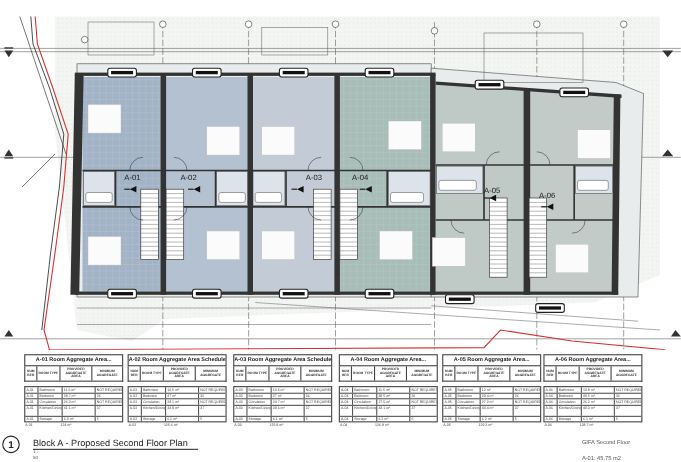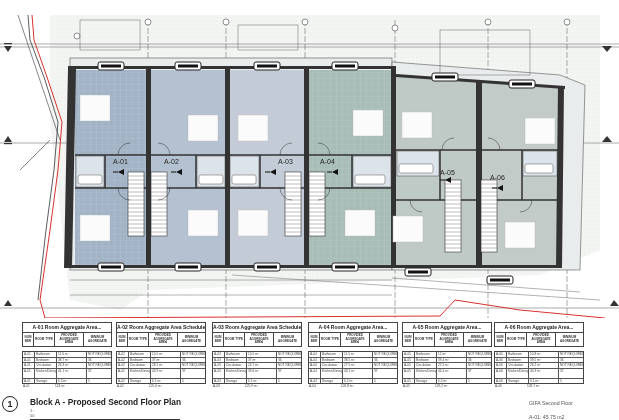--- a/index.html
+++ b/index.html
@@ -15,21 +15,21 @@
   .sched .rows { margin-top: 4px; border: 0.8px solid #444; }
   .sched .row { display: flex; height: 4.6px; border-bottom: 0.5px solid #555; }
   .sched .row.tall { height: 9px; }
   .sched .row:last-child { border-bottom: none; }
   .sched .row div { border-right: 0.5px solid #555; font-size: 3.2px; line-height: 4.6px; padding-left: 1px; white-space: nowrap; overflow: hidden; color: #444; }
   .sched .row div:last-child { border-right: none; }
   .sched .total { display: flex; height: 5px; font-size: 3.2px; color: #444; }
   .sched .total div { padding-left: 1px; line-height: 5px; }
   .caption { position: absolute; left: 2px; top: 396px; }
   .caption .num { position: absolute; left: 0; top: 0; width: 14px; height: 14px; border: 1.2px solid #222; border-radius: 50%; font-size: 9px; font-weight: bold; line-height: 14px; text-align: center; color: #222; }
-  .caption .ttl { position: absolute; left: 28px; top: 1px; font-size: 8.3px; font-weight: bold; color: #222; white-space: nowrap; border-bottom: 0.8px solid #333; padding-bottom: 12px; width: 150px; }
+  .caption .ttl { position: absolute; left: 28px; top: 1px; font-size: 8.3px; font-weight: normal; color: #222; white-space: nowrap; border-bottom: 0.8px solid #333; padding-bottom: 1px; width: 150px; }
   .caption .scale { position: absolute; left: 28px; top: 12px; font-size: 4px; color: #555; }
   .gifa { position: absolute; left: 529px; top: 400px; font-size: 5.2px; color: #555; }
   .gifa .l2 { margin-top: 8px; }
 </style>
 </head>
 <body>
 
 <svg id="plan" viewBox="0 0 619 318" xmlns="http://www.w3.org/2000/svg">
   <defs>
     <pattern id="dots" width="4" height="4" patternUnits="userSpaceOnUse">

